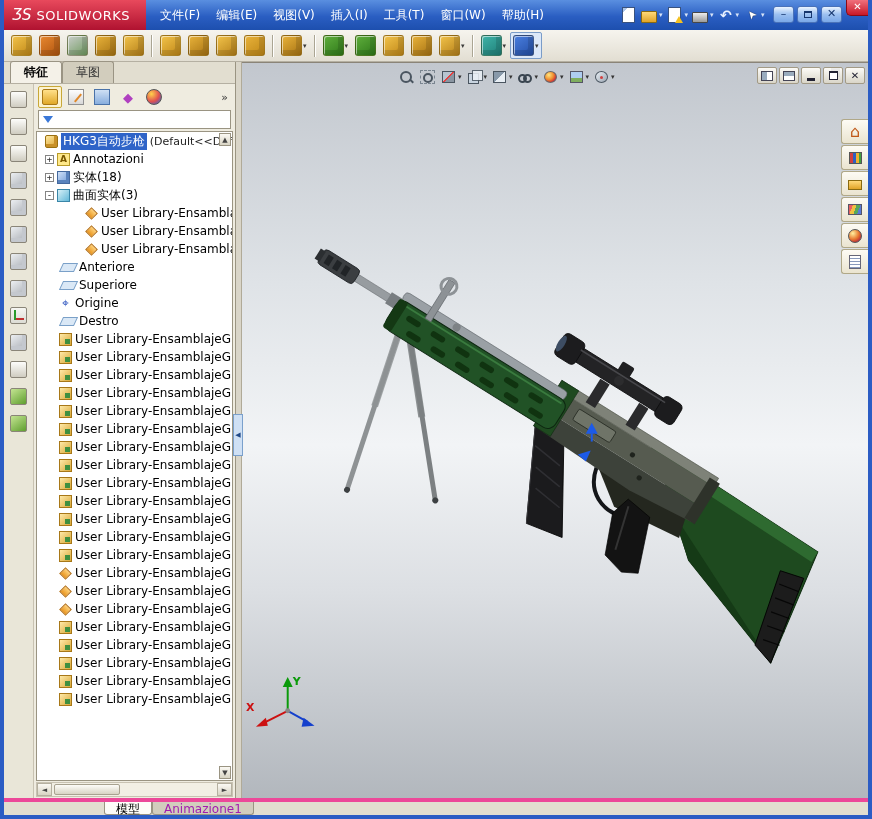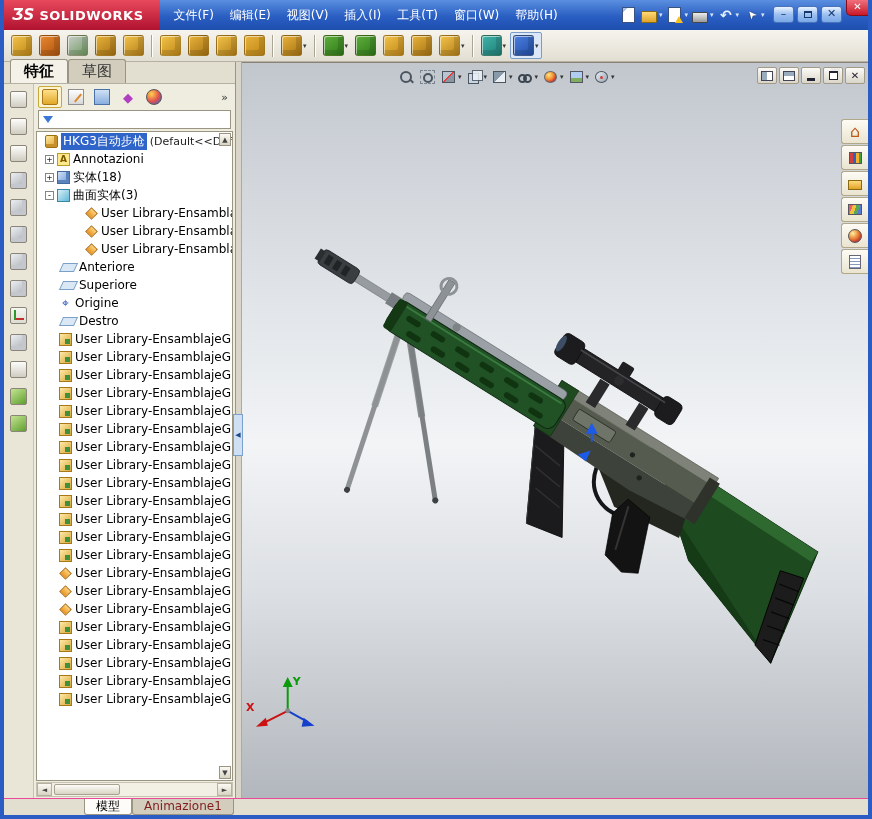--- a/index.html
+++ b/index.html
@@ -4,21 +4,21 @@
 <style>
 *{box-sizing:border-box;margin:0;padding:0}
 body{font-family:"DejaVu Sans","Liberation Sans",sans-serif;background:#666}
 #app{width:872px;height:819px;position:relative;display:flex;flex-direction:column;
  border-left:4px solid #2b5cc4;border-right:4px solid #2b5cc4;border-bottom:4px solid #2b5cc4;
  background:#ece9e0;overflow:hidden}
 
 #titlebar{height:30px;flex:none;display:flex;align-items:center;
  background:linear-gradient(#5a8fe0,#2a5ec2 55%,#1d4fae);position:relative}
 .logo{height:30px;display:flex;align-items:center;gap:5px;padding:0 16px 0 8px;
- background:linear-gradient(#e8495c,#b01230);color:#fff;font-weight:bold;flex:none}
+ background:linear-gradient(#e8495c,#b01230);color:#fff;font-weight:normal;flex:none}
 .logo-3ds{font-style:italic;font-size:15px}
 .logo-text{font-size:13px;letter-spacing:.5px}
 #menu-bar{display:flex;color:#fff;font-size:12px;margin-left:6px}
 .menu-item{padding:4px 8px;white-space:nowrap}
 #title-tools{display:flex;align-items:center;margin-left:auto;padding-right:76px}
 .ttbtn{display:flex;align-items:center;padding:1px 2px}
 .tt{width:17px;height:16px;display:inline-flex;align-items:center;justify-content:center;position:relative;color:#fff}
 .tt-page::before{content:"";width:11px;height:14px;background:linear-gradient(135deg,#aac4e8 3px,#fff 3px);border:1px solid #39527e}
 .tt-folder::before{content:"";width:14px;height:10px;background:linear-gradient(#ffd979,#e0a428);border:1px solid #8a6a10;border-radius:1px;margin-top:3px}
 .tt-page-warn::before{content:"";width:11px;height:14px;background:#fff;border:1px solid #39527e}
@@ -42,21 +42,21 @@
 .tb2btn{display:flex;align-items:center;padding:2px;border:1px solid transparent;border-radius:2px}
 .tb2btn.pressed{background:#dce8f8;border-color:#7a9cc8}
 .tb2icon{width:21px;height:21px;border-radius:3px;border:1px solid rgba(60,40,0,.35);
  box-shadow:inset 1px 1px 0 rgba(255,255,255,.55),inset -5px -5px 0 rgba(0,0,0,.12)}
 .tbsep{width:2px;height:22px;border-left:1px solid #aaa593;border-right:1px solid #fff;margin:0 3px}
 .caret{color:#3a3a3a;font-size:7px;margin-left:1px}
 
 #main{flex:1;display:flex;min-height:0;position:relative}
 #leftcol{width:232px;flex:none;display:flex;flex-direction:column;background:#efece0;border-right:1px solid #9a9482}
 #panel-tabs{height:22px;flex:none;display:flex;align-items:flex-end;padding-left:6px;background:#e2ded0;border-bottom:1px solid #b5b0a2}
-.ptab{padding:2px 13px;font-size:15px;border:1px solid #9a9484;border-bottom:none;border-radius:3px 3px 0 0;background:#d2cdbd;color:#333}
+.ptab{padding:2px 13px;font-size:12px;border:1px solid #9a9484;border-bottom:none;border-radius:3px 3px 0 0;background:#d2cdbd;color:#333}
 .ptab.active{background:#f4f1e8;font-weight:bold;color:#000}
 #panel-body{flex:1;display:flex;min-height:0}
 #strip{width:30px;flex:none;background:#e9e6d8;border-right:1px solid #c8c2b2;display:flex;flex-direction:column;align-items:center;padding-top:4px;gap:5px}
 .stripbtn{width:24px;height:22px;display:flex;align-items:center;justify-content:center}
 .strip-ic{width:17px;height:17px;border:1px solid #8a8578;border-radius:2px;position:relative}
 .s-doc{background:linear-gradient(#fdfdfb,#cfccc0)}
 .s-cube{background:linear-gradient(145deg,#eceff2,#a8acb2);box-shadow:inset -4px -4px 0 #c4c8ce}
 .s-triad{background:linear-gradient(#f6f6f2,#dcdcd4)}
 .s-triad::before{content:"";position:absolute;left:3px;bottom:3px;width:10px;height:2px;background:#c03030}
 .s-triad::after{content:"";position:absolute;left:3px;bottom:3px;width:2px;height:10px;background:#2a9a2a}
@@ -148,22 +148,22 @@
 .tpbtn{width:27px;height:25px;background:linear-gradient(#fdfbf4,#eae4d0);border:1px solid #b0a888;border-right:none;
  border-radius:3px 0 0 3px;display:flex;align-items:center;justify-content:center}
 .tp{display:flex;align-items:center;justify-content:center;position:relative}
 .tp-home{color:#c05818;font-size:16px;line-height:1}
 .tp-books{width:13px;height:12px;border:1px solid #555;background:repeating-linear-gradient(90deg,#d04040 0 3px,#3060c0 3px 6px,#f0b030 6px 9px,#40a040 9px 13px)}
 .tp-folder{width:14px;height:10px;background:linear-gradient(#ffd979,#e0a428);border:1px solid #8a6a10;margin-top:2px}
 .tp-palette{width:14px;height:11px;border:1px solid #556;background:linear-gradient(110deg,#e86060 25%,#f0c040 25% 50%,#58a858 50% 75%,#5878d8 75%)}
 .tp-ball{width:14px;height:14px;border-radius:50%;border:1px solid #555;background:radial-gradient(circle at 32% 28%,#fff0a0,#e87830 50%,#c03838 75%,#3858c0 100%)}
 .tp-props{width:12px;height:14px;border:1px solid #667;background:repeating-linear-gradient(#fff 0 2px,#8899bb 2px 3px)}
 
-#tabsrow{height:17px;flex:none;display:flex;align-items:stretch;background:#e2ded0;border-top:1px solid #ec4899;padding-left:80px}
-.dtab{padding:0 11px;font-size:12px;line-height:15px;border:1px solid #9a9482;border-top:none;background:#d2cdbd;color:#7f1d1d;border-radius:0 0 3px 3px}
+#tabsrow{height:17px;flex:none;display:flex;align-items:stretch;background:#e2ded0;border-top:4px solid #ec4899;padding-left:100px}
+.dtab{padding:0 11px;font-size:12px;line-height:15px;border:1px solid #9a9482;border-top:none;background:#d2cdbd;color:#a21caf;border-radius:0 0 3px 3px}
 .dtab.active{background:#fdfcf8;color:#000}
 #statusbar{height:21px;flex:none;display:flex;align-items:center;background:#e6e2d4;border-top:1px solid #fff;font-size:12px;color:#222;padding:0 4px}
 .sspacer{flex:1}
 .scell{display:flex;align-items:center;gap:4px;padding:0 10px;height:17px;border-left:1px solid #b0ab9c;box-shadow:-2px 0 0 -1px #fff}
 .edit-ic{width:3px;height:11px;background:#e8a028;transform:rotate(40deg);border:1px solid #8a5a08}
 .sball{width:13px;height:13px;border-radius:50%;margin-left:48px;border:1px solid #7a7a20;
  background:radial-gradient(circle at 32% 28%,#fdf8b0,#e8d030 55%,#9aa818 100%)}
 </style>
 </head>
 <body>

